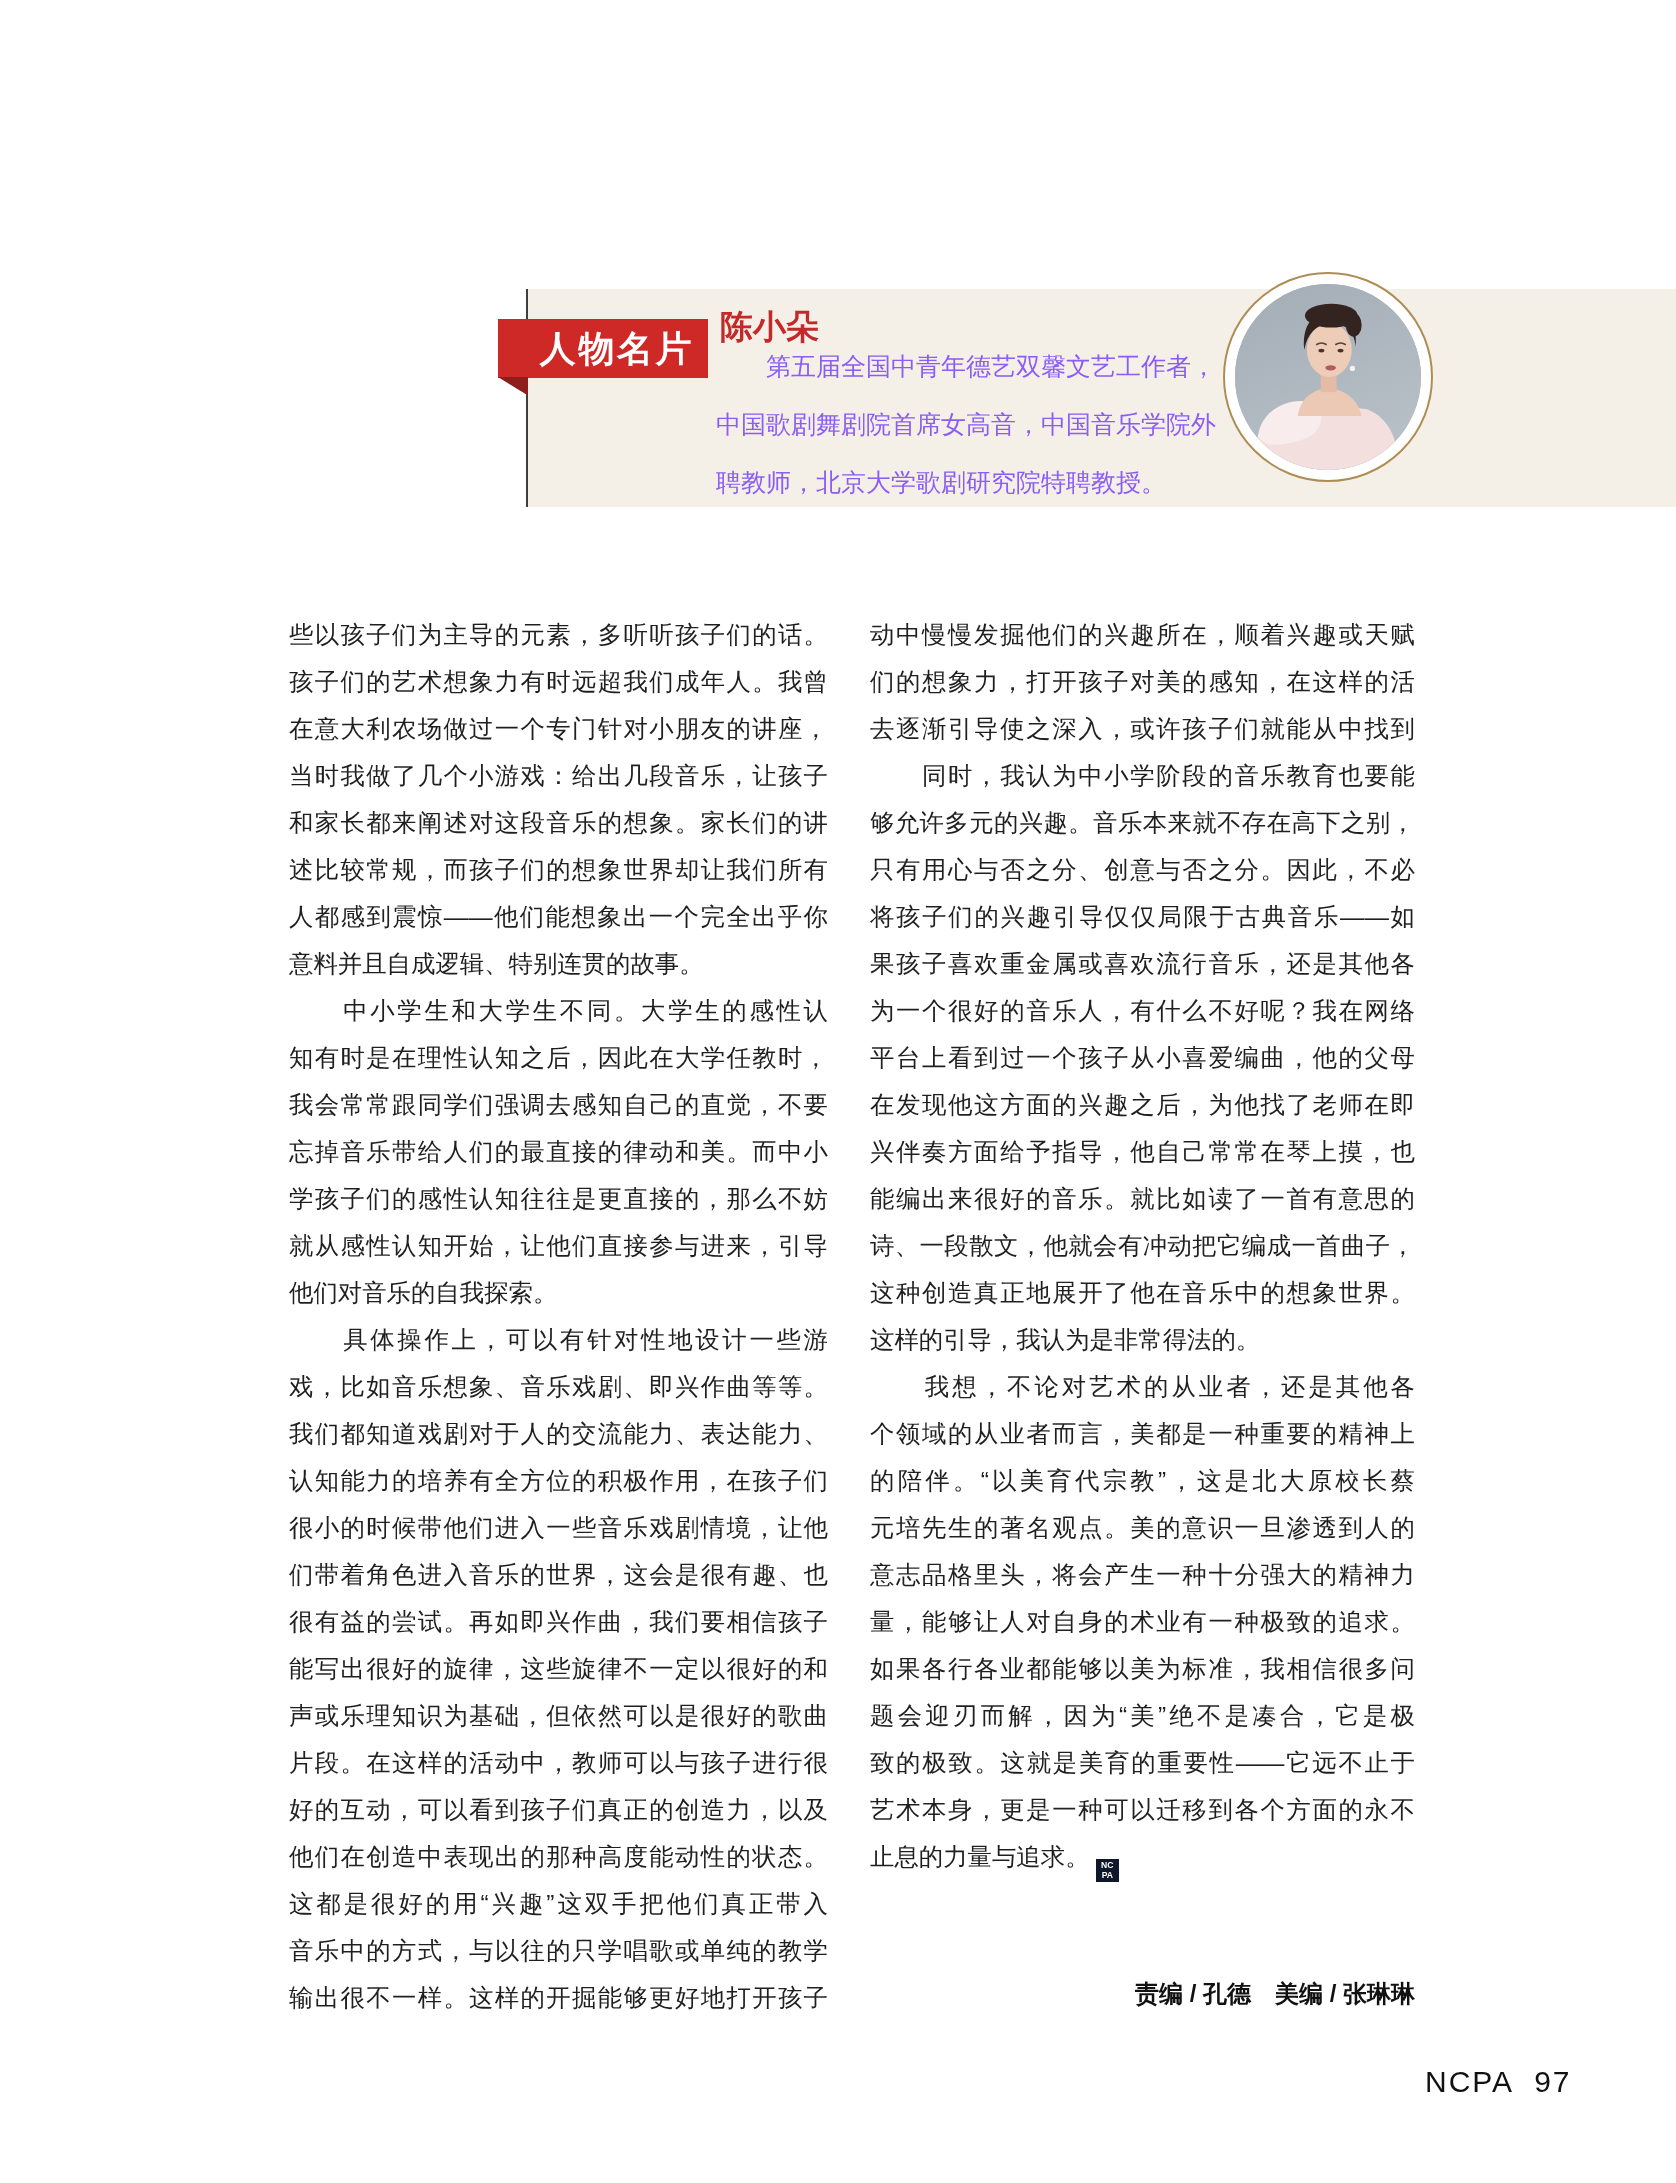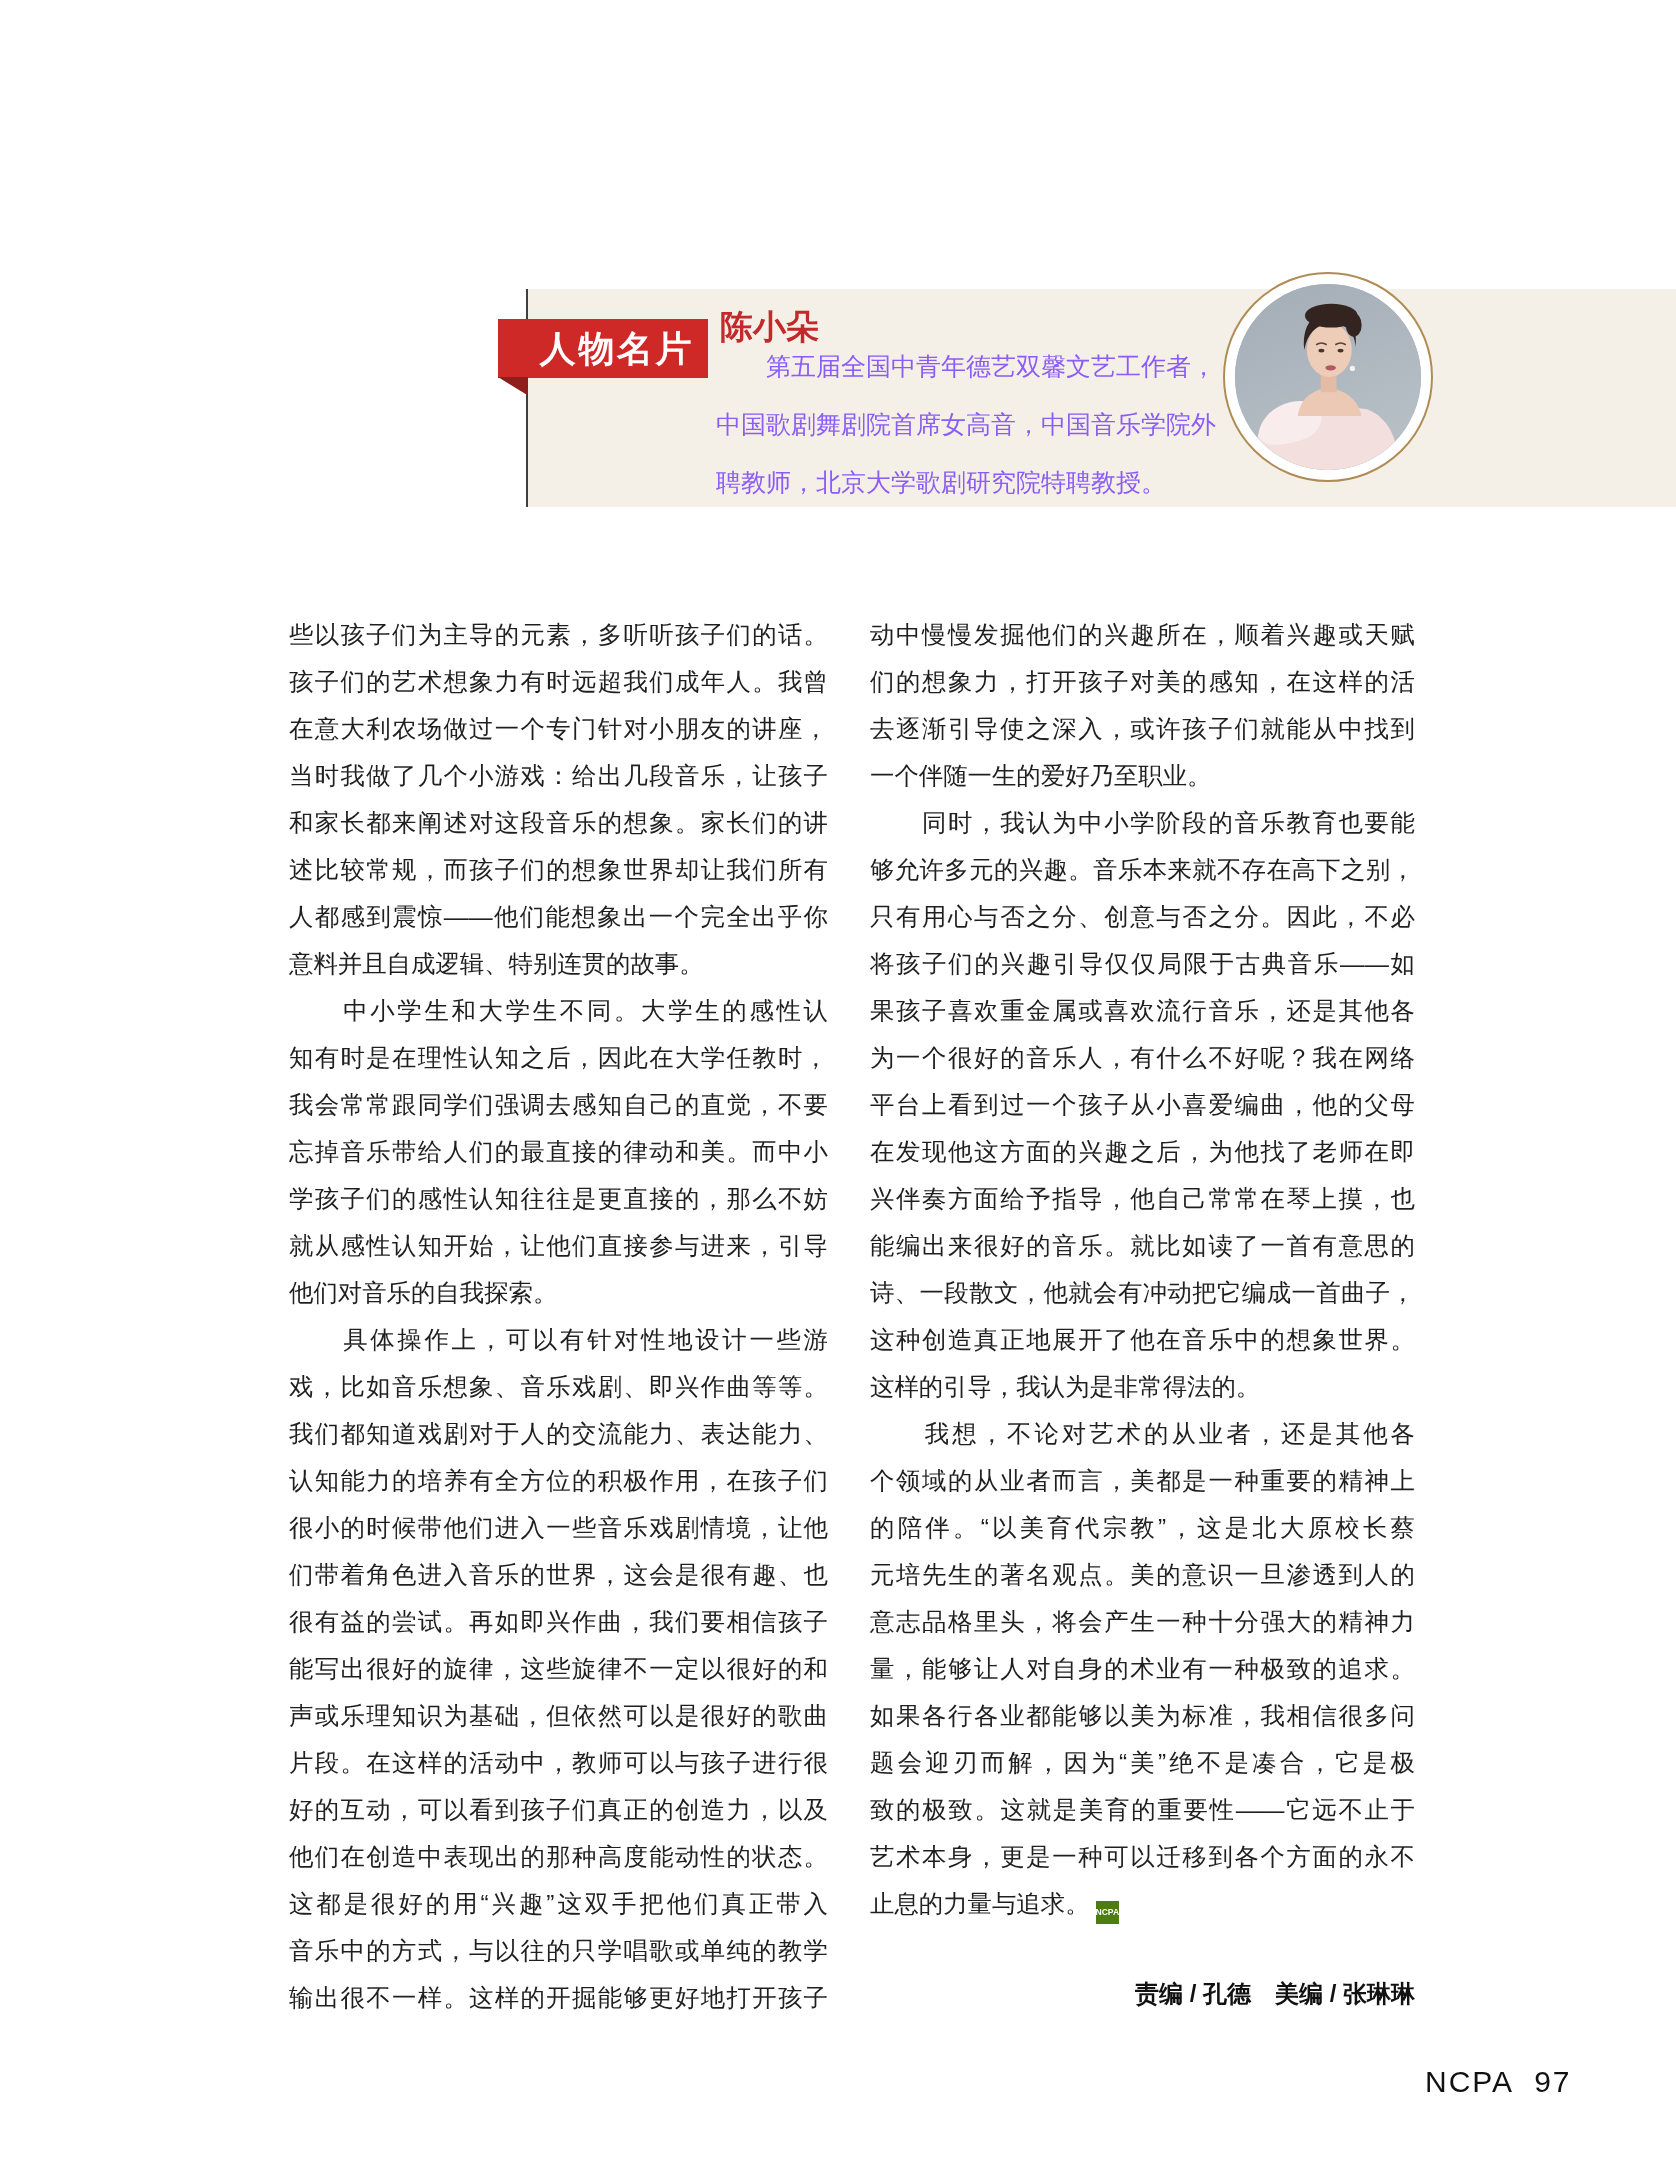--- a/index.html
+++ b/index.html
@@ -26,22 +26,22 @@
   .bio .tline{height:58px;line-height:58px;}
 
   
   .col{position:absolute;top:611px;}
   .colL{left:289px;width:539px;}
   .colR{left:870px;width:545px;}
   .col .tline{height:47px;line-height:47px;font-size:24.4px;color:#1f1f1f;
               text-align:justify;text-align-last:justify;text-justify:inter-ideograph;}
   .col .tline.pend{text-align-last:left;}
 
-  .ncpa-mark{display:inline-flex;justify-content:center;align-items:center;
-             width:22.4px;height:22.4px;background:#4d7c0f;color:#fff;font-weight:bold;font-size:8.6px;
+  .ncpa-mark{display:inline-flex;flex-direction:column;justify-content:center;align-items:center;
+             width:22.4px;height:22.4px;background:#0f172a;color:#fff;font-weight:bold;font-size:8.6px;
              line-height:10px;margin-left:6.6px;vertical-align:-3.3px;
              font-family:"Liberation Sans",sans-serif;}
 
   .credits{position:absolute;left:870px;top:1970px;width:545px;height:47px;line-height:47px;
            text-align:right;font-weight:bold;font-size:24px;color:#111111;}
 
   .pagenum{position:absolute;left:1425px;top:2065px;font-size:30px;letter-spacing:2px;color:#111111;}
   .pagenum .num{margin-left:20px;}
 </style>
 </head>
@@ -126,21 +126,20 @@
       <div class="tline">好的互动，可以看到孩子们真正的创造力，以及</div>
       <div class="tline">他们在创造中表现出的那种高度能动性的状态。</div>
       <div class="tline">这都是很好的用“兴趣”这双手把他们真正带入</div>
       <div class="tline">音乐中的方式，与以往的只学唱歌或单纯的教学</div>
       <div class="tline">输出很不一样。这样的开掘能够更好地打开孩子</div>
     </div>
   <div class="col colR">
       <div class="tline">动中慢慢发掘他们的兴趣所在，顺着兴趣或天赋</div>
       <div class="tline">们的想象力，打开孩子对美的感知，在这样的活</div>
       <div class="tline">去逐渐引导使之深入，或许孩子们就能从中找到</div>
-      <div class="tline pend">一个伴随一生的爱好乃至职业。</div>
       <div class="tline">　　同时，我认为中小学阶段的音乐教育也要能</div>
       <div class="tline">够允许多元的兴趣。音乐本来就不存在高下之别，</div>
       <div class="tline">只有用心与否之分、创意与否之分。因此，不必</div>
       <div class="tline">将孩子们的兴趣引导仅仅局限于古典音乐——如</div>
       <div class="tline">果孩子喜欢重金属或喜欢流行音乐，还是其他各</div>
       <div class="tline">为一个很好的音乐人，有什么不好呢？我在网络</div>
       <div class="tline">平台上看到过一个孩子从小喜爱编曲，他的父母</div>
       <div class="tline">在发现他这方面的兴趣之后，为他找了老师在即</div>
       <div class="tline">兴伴奏方面给予指导，他自己常常在琴上摸，也</div>
       <div class="tline">能编出来很好的音乐。就比如读了一首有意思的</div>

